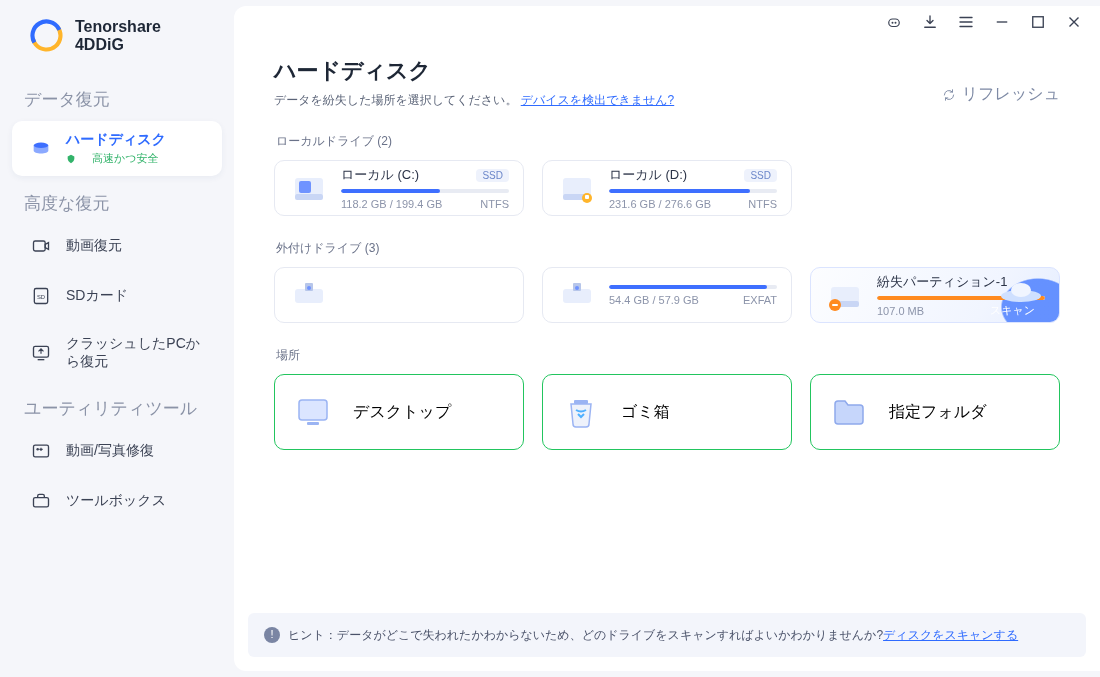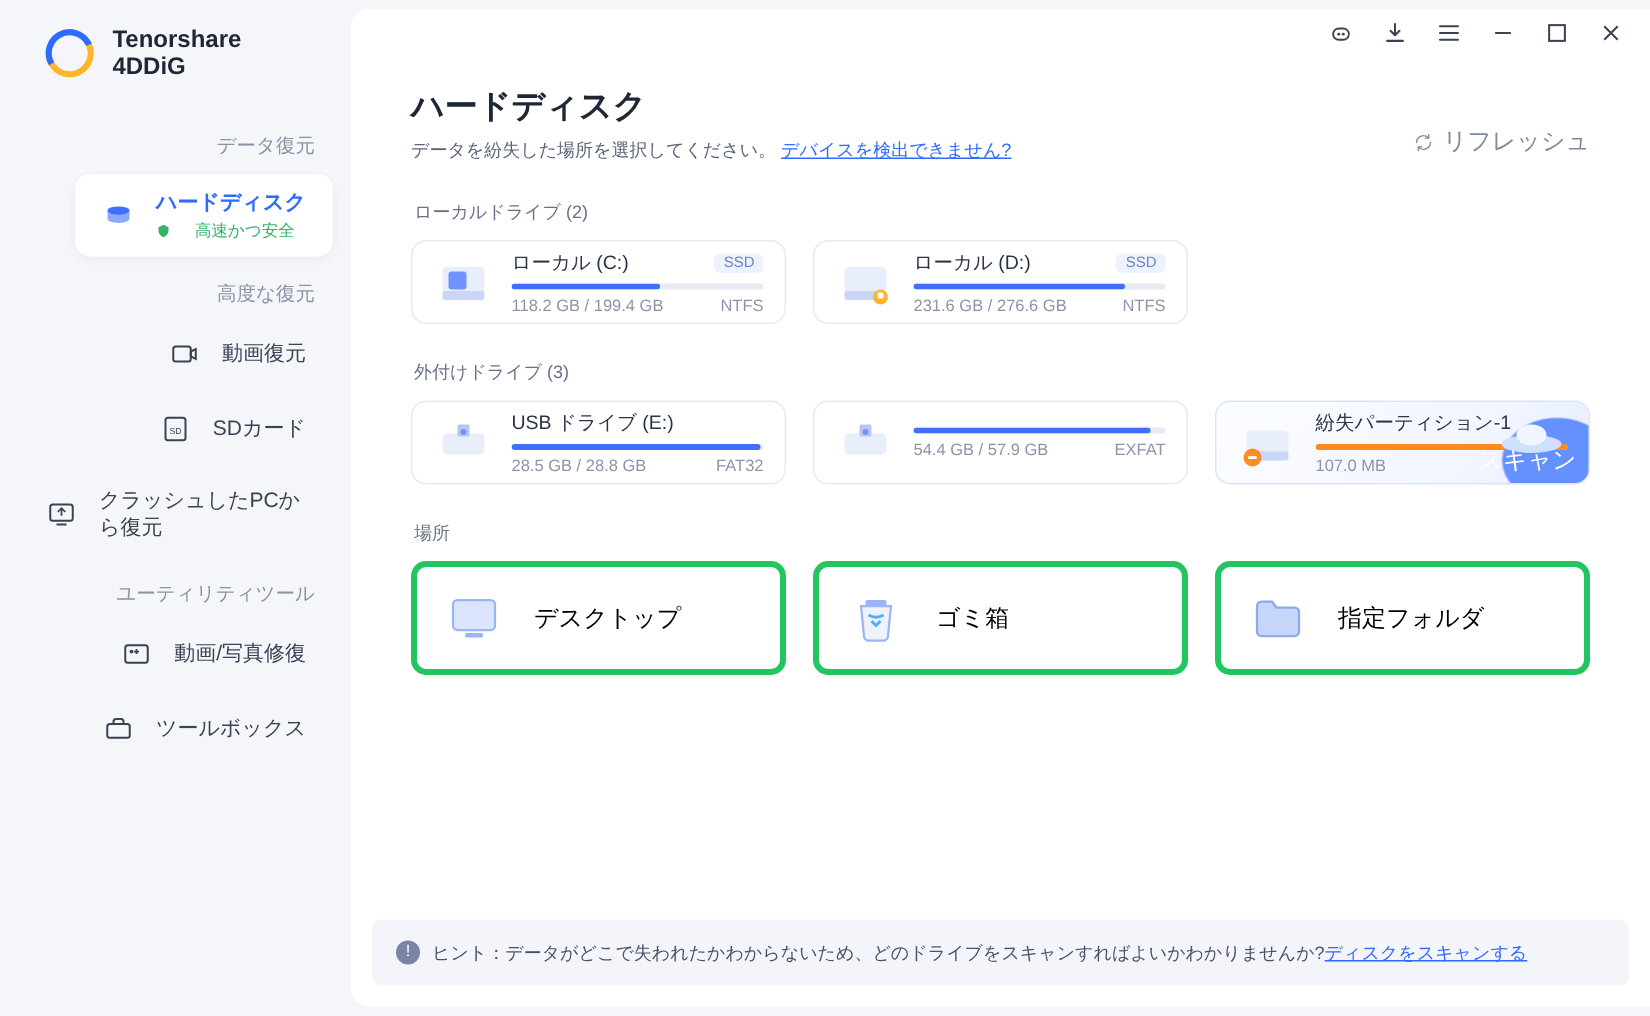--- a/index.html
+++ b/index.html
@@ -1,23 +1,23 @@
 <!DOCTYPE html>
 <html><head>
 <meta charset="utf-8">
 <style>
 * { box-sizing: border-box; margin: 0; padding: 0; font-family: -apple-system, "Segoe UI", Meiryo, sans-serif; }
 body { width: 1100px; height: 677px; background: #f5f6fa; display: flex; overflow: hidden; }
 
 
-.sidebar { width: 272px; height: 100%; background: #f5f6fa; display: flex; flex-direction: column; padding-top: 18px; align-items: flex-end; }
+.sidebar { width: 272px; height: 100%; background: #f5f6fa; display: flex; flex-direction: column; padding-top: 18px; }
 .logo-row { display: flex; align-items: center; gap: 12px; padding: 0 24px 22px 30px; }
 .logo-icon { width: 34px; height: 34px; }
 .logo-text { font-size: 16px; font-weight: 700; color: #1e2736; }
-.nav-section-label { font-size: 13px; color: #8b93a7; padding: 6px 24px 6px 24px; margin-top: 6px; }
+.nav-section-label { font-size: 17px; color: #8b93a7; padding: 6px 24px 6px 24px; margin-top: 6px; }
 .nav-item { display: flex; align-items: center; gap: 14px; padding: 10px 18px; margin: 4px 12px; border-radius: 10px; cursor: pointer; color: #3b4254; font-size: 14px; }
 .nav-item.active { background: #ffffff; box-shadow: 0 2px 6px rgba(40,60,120,0.06); }
 .nav-item.active .nav-main { color: #2f6bff; font-weight: 600; }
 .nav-icon { width: 22px; height: 22px; display: flex; align-items: center; justify-content: center; flex-shrink: 0; }
 .nav-text { display: flex; flex-direction: column; gap: 2px; }
 .nav-sub { font-size: 11px; color: #32b36a; display: flex; align-items: center; gap: 16px; }
 
 
 .main { flex: 1; background: #ffffff; border-radius: 12px 0 0 12px; display: flex; flex-direction: column; position: relative; margin: 6px 0 6px 0; }
 .titlebar { position: absolute; top: 6px; right: 16px; display: flex; align-items: center; gap: 16px; }
@@ -34,23 +34,23 @@
 .card.highlight { border-color: #dbe4ff; background: linear-gradient(120deg,#fcfdff 0%, #f1f5ff 70%, #e6eeff 100%); align-items: center; }
 .card.highlight::after{ content:""; position:absolute; right:-6px; bottom:-6px; width:90px; height:70px; background:radial-gradient(ellipse at 70% 70%, #5e8cff 0%, #5e8cff 40%, transparent 42%); opacity:0.95; border-radius:50% 50% 0 0; }
 .disk-icon { width: 40px; height: 40px; flex-shrink:0; }
 .card-body { flex: 1; display: flex; flex-direction: column; gap: 5px; min-width:0; }
 .card-title { font-size: 13px; color: #2b3347; display:flex; align-items:center; justify-content:space-between; }
 .ssd-badge { font-size: 10px; color: #6b86c9; background: #eef2fc; border-radius: 4px; padding: 1px 6px; }
 .bar { height: 4px; background: #e8ebf3; border-radius: 3px; overflow:hidden; }
 .bar-fill { height: 100%; background: #3e6fff; border-radius: 3px; }
 .bar-fill.orange { background: #ff8a1f; }
 .card-meta { display: flex; justify-content: space-between; font-size: 11px; color: #8c94aa; }
-.scan-tag { position:absolute; right:8px; bottom:4px; font-size:16px; color:#fff; z-index:2; }
-
-.loc-card { width: 250px; height: 76px; border: 4px solid #22c55e; border-radius: 10px; display: flex; align-items: center; padding: 0 18px; gap: 20px; cursor: pointer; }
+.scan-tag { position:absolute; right:24px; bottom:4px; font-size:11px; color:#fff; z-index:2; }
+
+.loc-card { width: 250px; height: 76px; border: 1px solid #22c55e; border-radius: 10px; display: flex; align-items: center; padding: 0 18px; gap: 20px; cursor: pointer; }
 .loc-icon { width: 40px; height: 40px; }
 
 
 .hint { background: #f3f5fb; border-radius: 6px; margin: 0 14px 14px 14px; padding: 12px 16px; font-size: 12px; color: #4a5269; display: flex; gap: 8px; line-height:1.7; }
 .hint a { color: #2f6bff; text-decoration: underline; }
 .info-dot { width: 16px; height: 16px; background: #7a85a3; color: #fff; border-radius: 50%; font-size: 11px; display: flex; align-items: center; justify-content: center; flex-shrink:0; margin-top:2px;}
 
 
 .ufo{ position:absolute; right:14px; top:10px; width:48px; height:30px; z-index:2; }
 </style>
@@ -235,32 +235,20 @@
     </div>
 
     <div class="section-label">外付けドライブ (3)</div>
     <div class="card-row">
       <div class="card">
         <span class="disk-icon"><svg viewBox="0 0 40 40">
               <rect x="6" y="14" width="28" height="14" rx="3" fill="#e8eefc"></rect>
               <rect x="16" y="8" width="8" height="8" rx="1" fill="#b7c6ea"></rect>
               <circle cx="20" cy="13" r="2" fill="#6f93ff"></circle>
             </svg></span>
-        <div class="card-body">
-          <div class="card-title">
-              <span>USB ドライブ (E:)</span>
-            </div>
-          <div class="bar">
-              <div class="bar-fill" style="width:99%"></div>
-            </div>
-          <div class="card-meta">
-              <span>28.5 GB / 28.8 GB</span>
-              <span>FAT32</span>
-            </div>
-        </div>
       </div>
       <div class="card">
         <span class="disk-icon"><svg viewBox="0 0 40 40">
               <rect x="6" y="14" width="28" height="14" rx="3" fill="#e8eefc"></rect>
               <rect x="16" y="8" width="8" height="8" rx="1" fill="#b7c6ea"></rect>
               <circle cx="20" cy="13" r="2" fill="#6f93ff"></circle>
             </svg></span>
         <div class="card-body">
           <div class="bar">
               <div class="bar-fill" style="width:94%"></div>

